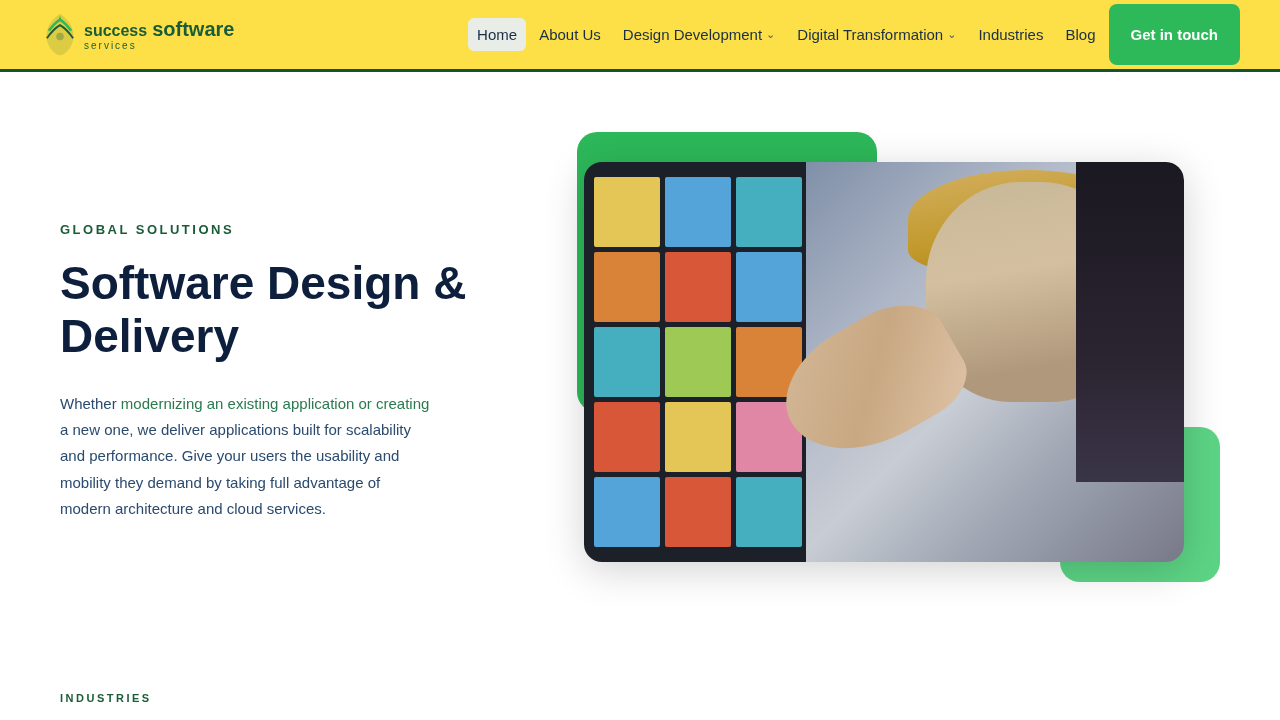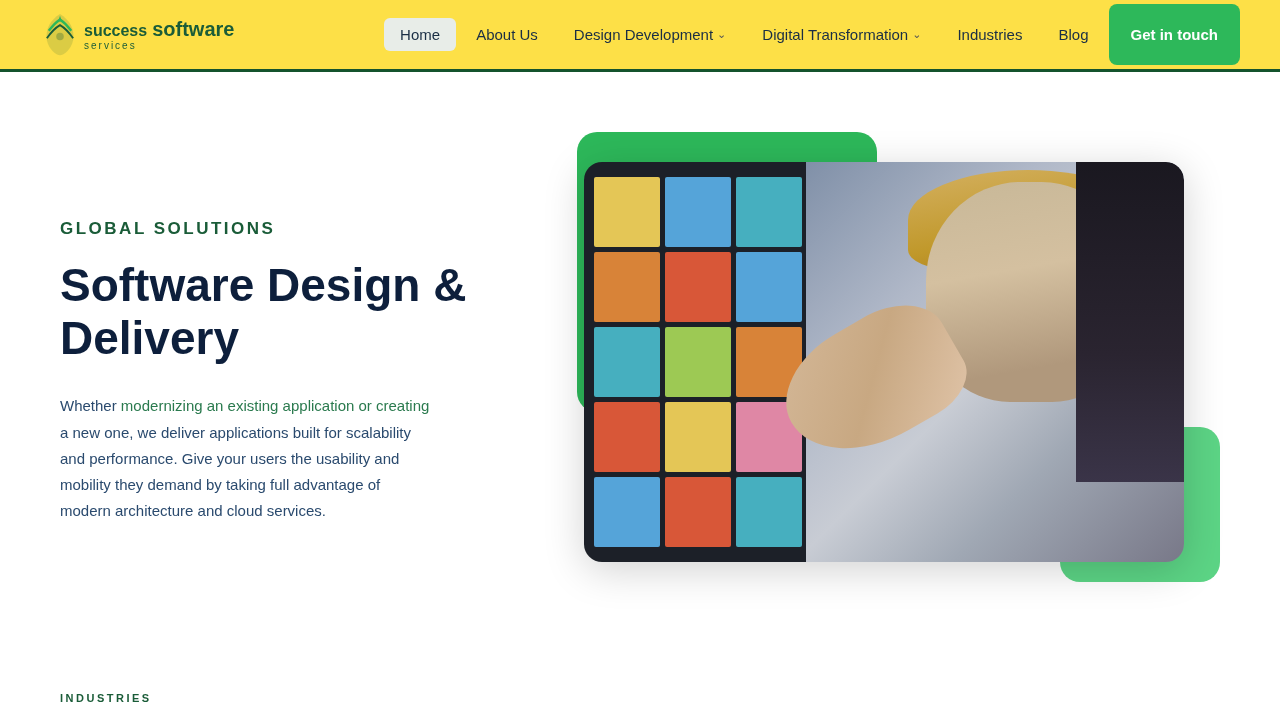--- a/index.html
+++ b/index.html
@@ -40,21 +40,21 @@
     .nav-links {
       display: flex;
       align-items: center;
       gap: 4px;
       list-style: none;
     }
     .nav-links li a {
       text-decoration: none;
       color: #1a2e44;
       font-size: 15px;
-      padding: 8px 16px;
+      padding: 8px 9px;
       border-radius: 6px;
       display: flex;
       align-items: center;
       gap: 4px;
       transition: background 0.15s;
     }
     .nav-links li a.active {
       background: #e8ede8;
       color: #1a2e44;
       font-weight: 500;
@@ -81,21 +81,21 @@
       position: relative;
       overflow: hidden;
     }
     .hero-left {
       flex: 0 0 42%;
       max-width: 42%;
       padding-right: 40px;
       padding-top: 20px;
     }
     .hero-tag {
-      font-size: 17px;
+      font-size: 13px;
       font-weight: 700;
       letter-spacing: 2.5px;
       color: #1a5c38;
       text-transform: uppercase;
       margin-bottom: 20px;
     }
     .hero-title {
       font-size: 46px;
       font-weight: 800;
       color: #0d1f3c;

